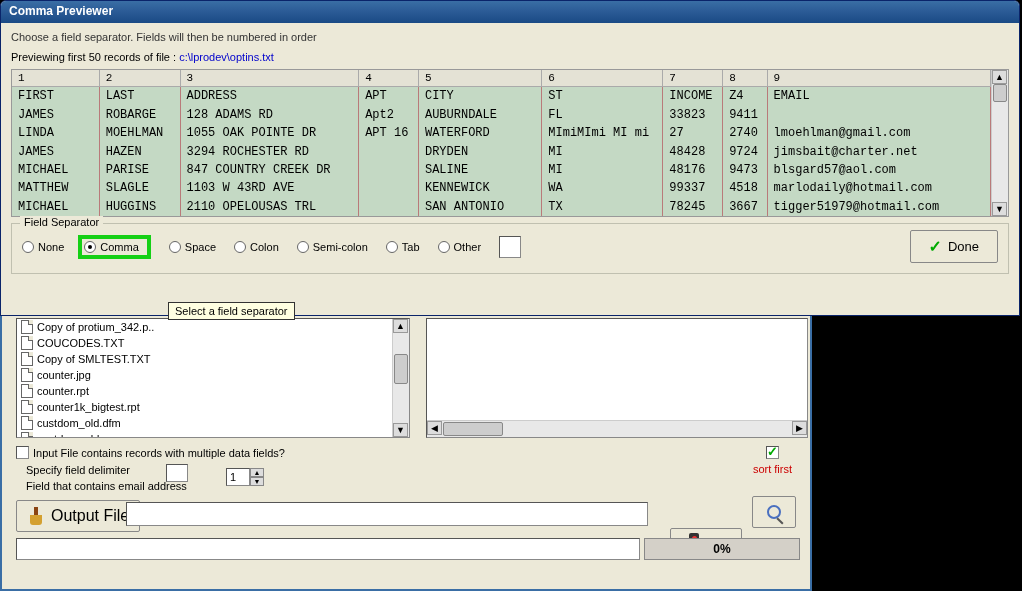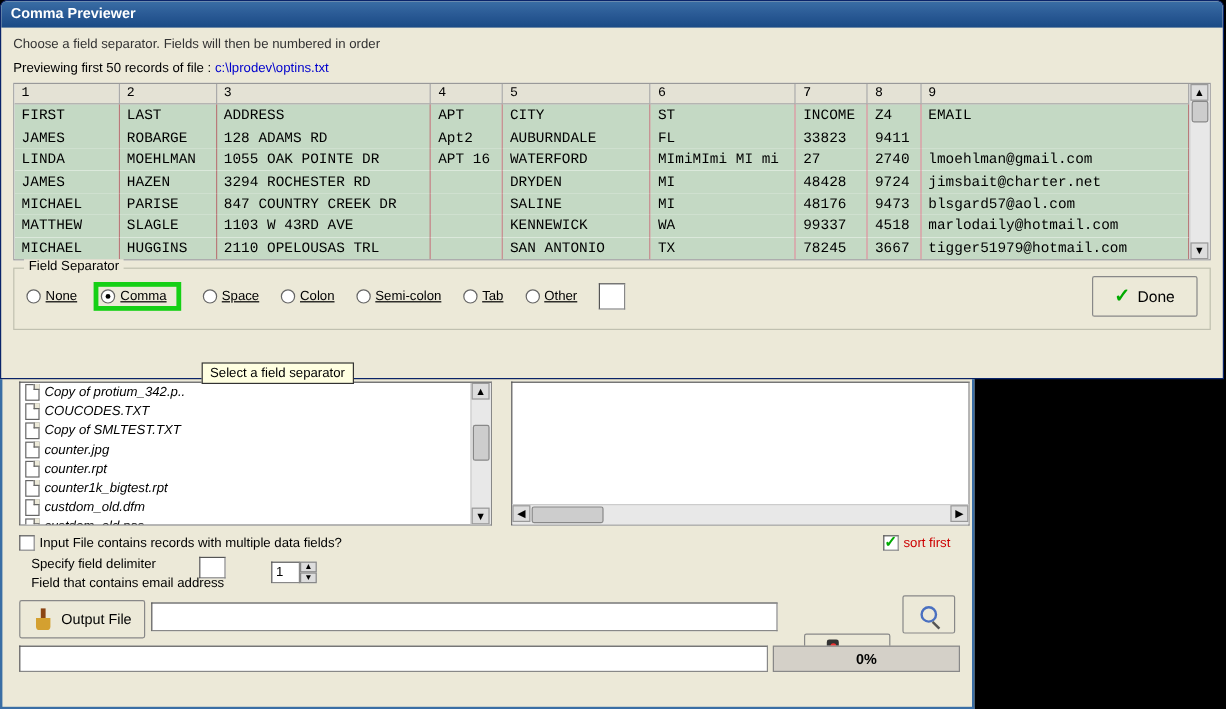--- a/index.html
+++ b/index.html
@@ -17,60 +17,60 @@
 .grid-table th { background: #e4e2d5; text-align: left; padding: 2px 6px; font-weight: normal; border-right: 1px solid #aaa; border-bottom: 1px solid #aaa; font-size: 11px; }
 .grid-table td { background: #c4d9c4; padding: 1px 6px; border-right: 1px solid #b97a7a; white-space: nowrap; overflow: hidden; }
 .vscroll { width: 17px; background: #e8e8e8; border-left: 1px solid #ccc; position: relative; }
 .vscroll .thumb { position: absolute; top: 14px; left: 1px; width: 14px; height: 18px; background: #cdcdcd; border: 1px solid #888; border-radius: 2px; }
 .vscroll .arrow { position: absolute; width: 15px; height: 14px; background: #ddd; border: 1px solid #999; font-size: 9px; text-align: center; line-height: 12px; }
 .vscroll .arrow.up { top: 0; }
 .vscroll .arrow.down { bottom: 0; }
 
 .sep-group { border: 1px solid #c0c0b0; padding: 6px 10px 10px; margin-top: 6px; position: relative; background: #ece9d8; display: flex; align-items: center; gap: 18px; }
 .sep-legend { position: absolute; top: -8px; left: 8px; background: #ece9d8; padding: 0 4px; font-size: 11px; }
-.radio-wrap { display: inline-flex; align-items: center; gap: 4px; font-size: 11px; text-decoration: underline; }
+.radio-wrap { display: inline-flex; align-items: center; gap: 4px; font-size: 11px; }
 .radio-circle { width: 12px; height: 12px; border: 1px solid #666; border-radius: 50%; background: #fff; position: relative; }
 .radio-circle.checked::after { content: ""; position: absolute; left: 3px; top: 3px; width: 4px; height: 4px; background: #000; border-radius: 50%; }
 .comma-hl { border: 4px solid #15d015; padding: 2px 8px 2px 2px; margin-left: -4px; display: inline-flex; align-items: center; gap: 4px; }
 .other-box { width: 22px; height: 22px; background: #fff; border: 1px solid #888; border-top-color: #555; border-left-color: #555; }
 .done-btn { margin-left: auto; padding: 6px 18px; background: #ece9d8; border: 1px solid #888; border-radius: 2px; font-size: 13px; display: flex; align-items: center; gap: 6px; }
 .check-icon { color: #0a0; font-size: 16px; font-weight: bold; }
 
 .tooltip { position: absolute; left: 168px; top: 302px; background: #ffffe1; border: 1px solid #333; padding: 2px 6px; font-size: 11px; z-index: 10; }
 
 .bg-panel { position: absolute; left: 0; top: 316px; width: 812px; height: 275px; background: #ece9d8; border: 2px solid #3a6ea5; border-top: none; }
 .filelist { position: absolute; left: 14px; top: 2px; width: 394px; height: 120px; background: #fff; border: 1px solid #888; border-top-color: #555; border-left-color: #555; overflow: hidden; display: flex; }
-.filelist ul { flex: 1; list-style: none; padding: 0; font-style: italic; }
+.filelist ul { flex: 1; list-style: none; padding: 0; }
 .filelist li { font-size: 11px; padding: 1px 4px; display: flex; align-items: center; gap: 4px; }
 .file-icon { width: 12px; height: 14px; border: 1px solid #666; background: #fff; position: relative; }
 .file-icon::after { content: ""; position: absolute; right: -1px; top: -1px; width: 4px; height: 4px; background: #ece9d8; border-left: 1px solid #666; border-bottom: 1px solid #666; }
 .filelist .vscroll { width: 17px; }
 .filelist .vscroll .thumb { top: 35px; height: 30px; }
 
 .right-panel { position: absolute; left: 424px; top: 2px; width: 382px; height: 120px; background: #fff; border: 1px solid #888; border-top-color: #555; border-left-color: #555; }
 .right-panel .hscroll { position: absolute; bottom: 0; left: 0; right: 0; height: 17px; background: #e8e8e8; border-top: 1px solid #ccc; }
 .right-panel .hscroll .thumb { position: absolute; left: 16px; top: 1px; width: 60px; height: 14px; background: #cdcdcd; border: 1px solid #888; border-radius: 2px; }
 .right-panel .hscroll .ar { position: absolute; width: 15px; height: 14px; background: #ddd; border: 1px solid #999; font-size: 9px; text-align: center; line-height: 13px; top: 0; }
 .right-panel .hscroll .ar.l { left: 0; }
 .right-panel .hscroll .ar.r { right: 0; }
 
 .chk-row { position: absolute; left: 14px; top: 130px; display: flex; align-items: center; gap: 4px; font-size: 11px; text-align: center; }
 .chk { width: 13px; height: 13px; background: #fff; border: 1px solid #888; border-top-color: #555; border-left-color: #555; position: relative; }
 .chk.checked::after { content: "✓"; position: absolute; left: 0; top: -3px; color: #0a0; font-size: 13px; font-weight: bold; }
-.sort-lbl { position: absolute; right: 18px; top: 130px; display: flex; align-items: center; gap: 4px; font-size: 11px; color: #cc0000; }
+.sort-lbl { position: absolute; right: 18px; top: 130px; display: flex; align-items: center; gap: 4px; font-size: 11px; color: #cc0000; flex-direction: column; }
 
 .delim-row { position: absolute; left: 24px; top: 148px; font-size: 11px; }
 .delim-input { position: absolute; left: 164px; top: 148px; width: 22px; height: 18px; background: #fff; border: 1px solid #888; border-top-color: #555; border-left-color: #555; }
 .fieldnum-row { position: absolute; left: 24px; top: 164px; font-size: 11px; }
 .spinner { position: absolute; left: 224px; top: 152px; width: 38px; height: 18px; display: flex; }
 .spinner input { width: 24px; height: 18px; border: 1px solid #888; border-top-color: #555; border-left-color: #555; font-size: 11px; padding-left: 3px; }
 .spinner .arrows { width: 14px; display: flex; flex-direction: column; }
 .spinner .arrows span { flex: 1; background: #ddd; border: 1px solid #888; font-size: 7px; text-align: center; line-height: 7px; }
 
-.out-btn { position: absolute; left: 14px; top: 184px; padding: 4px 10px; background: #ece9d8; border: 1px solid #888; border-radius: 2px; font-size: 12px; display: flex; align-items: center; gap: 6px; }
+.out-btn { position: absolute; left: 14px; top: 184px; padding: 4px 10px; background: #ece9d8; border: 1px solid #888; border-radius: 2px; font-size: 16px; display: flex; align-items: center; gap: 6px; }
 .brush-icon { width: 18px; height: 22px; display: flex; flex-direction: column; align-items: center; justify-content: center; }
 .brush-icon::before { content: ""; width: 4px; height: 8px; background: #8b4513; }
 .brush-icon::after { content: ""; width: 12px; height: 10px; background: #d4a030; border-radius: 0 0 3px 3px; }
 .out-path { position: absolute; left: 124px; top: 186px; width: 522px; height: 24px; background: #fff; border: 1px solid #888; border-top-color: #555; border-left-color: #555; }
 .go-btn { position: absolute; right: 68px; top: 180px; width: 72px; height: 32px; background: #ece9d8; border: 1px solid #888; border-radius: 2px; font-size: 12px; display: flex; align-items: center; justify-content: center; gap: 4px; margin-top: 32px; }
 .traffic-icon { width: 10px; height: 22px; background: #333; border-radius: 2px; display: flex; flex-direction: column; align-items: center; justify-content: space-around; padding: 2px 0; }
 .traffic-icon span { width: 5px; height: 5px; border-radius: 50%; }
 .mag-btn { position: absolute; right: 14px; top: 180px; width: 44px; height: 32px; background: #ece9d8; border: 1px solid #888; border-radius: 2px; display: flex; align-items: center; justify-content: center; }
 .mag-icon { width: 14px; height: 14px; border: 2px solid #4a70c0; border-radius: 50%; position: relative; }
 .mag-icon::after { content: ""; position: absolute; width: 2px; height: 8px; background: #555; bottom: -8px; right: -2px; transform: rotate(-45deg); }

